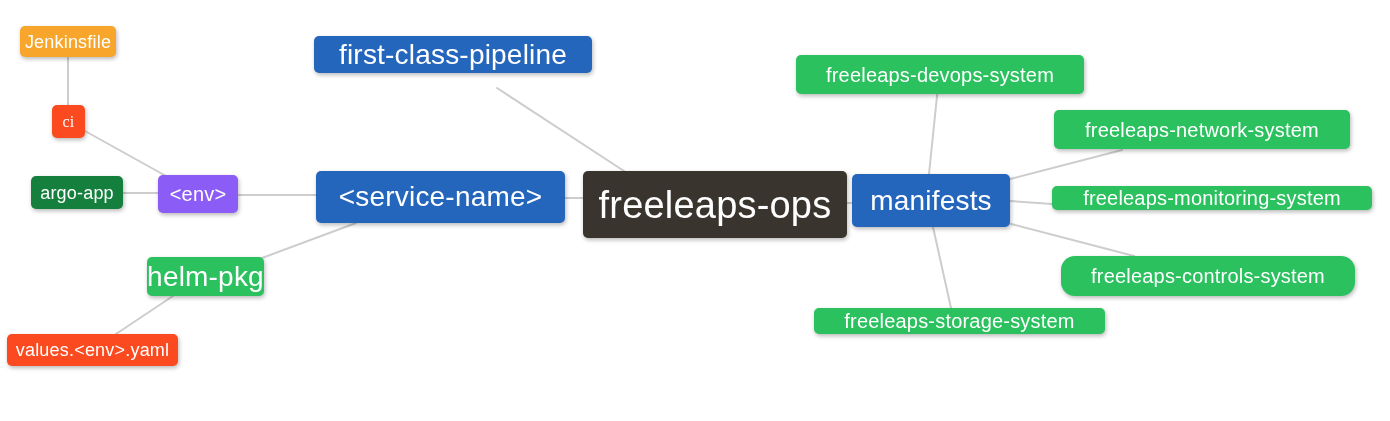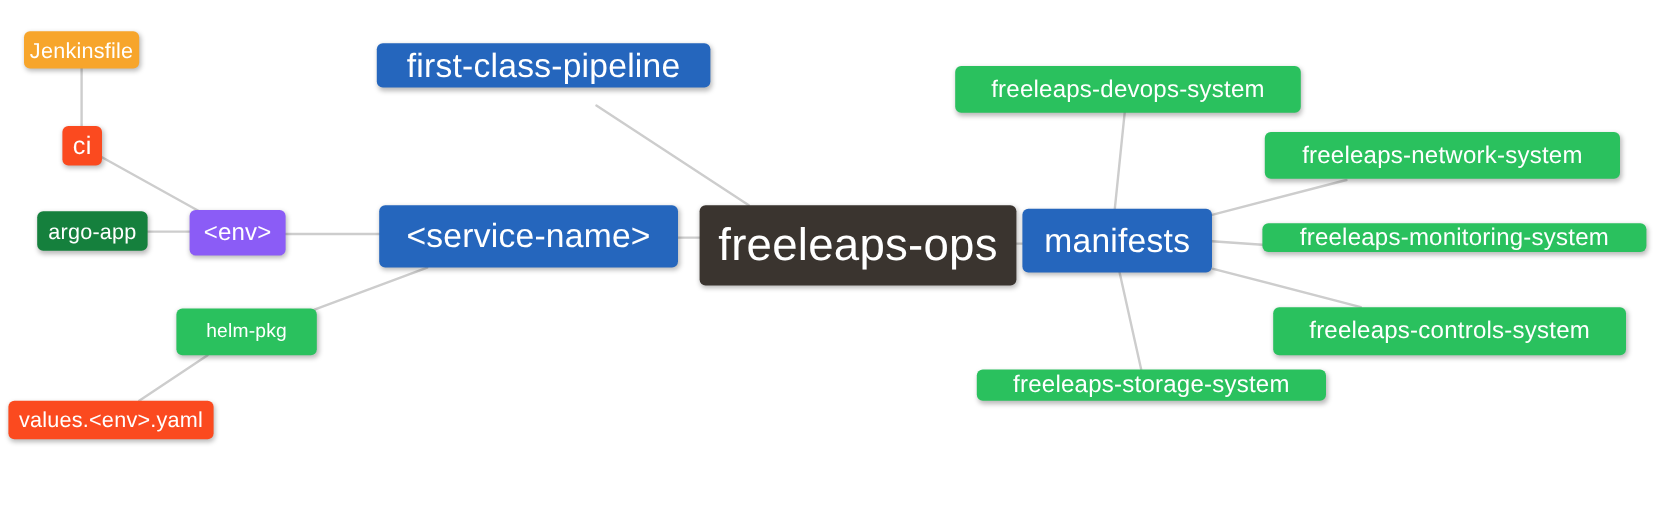--- a/index.html
+++ b/index.html
@@ -59,23 +59,23 @@
       <line x1="1010" y1="201" x2="1052" y2="204" stroke="#CDCDCD" stroke-width="2" stroke-linecap="round"></line>
       <line x1="1011" y1="224" x2="1134" y2="256" stroke="#CDCDCD" stroke-width="2" stroke-linecap="round"></line>
       <line x1="933" y1="227" x2="951" y2="308" stroke="#CDCDCD" stroke-width="2" stroke-linecap="round"></line>
     </svg>
 
 <div class="node" style="left: 583px; top: 171px; width: 264px; height: 67px; font-size: 38px; background: rgb(58, 52, 47); color: rgb(255, 255, 255);">freeleaps-ops</div>
     <div class="node" style="left: 314px; top: 36px; width: 278px; height: 37px; font-size: 28px; background: rgb(37, 102, 189); color: rgb(255, 255, 255);">first-class-pipeline</div>
     <div class="node" style="left: 316px; top: 171px; width: 249px; height: 52px; font-size: 28px; background: rgb(37, 102, 189); color: rgb(255, 255, 255);">&lt;service-name&gt;</div>
     <div class="node" style="left: 852px; top: 174px; width: 158px; height: 53px; font-size: 28px; background: rgb(37, 102, 189); color: rgb(255, 255, 255);">manifests</div>
     <div class="node" style="left: 158px; top: 175px; width: 80px; height: 38px; font-size: 20px; background: #8b5cf6; color: rgb(255, 255, 255);">&lt;env&gt;</div>
-    <div class="node" style="left: 147px; top: 257px; width: 117px; height: 39px; font-size: 16px; background: rgb(42, 193, 94); color: rgb(255, 255, 255);">helm-pkg</div>
+    <div class="node" style="left: 147px; top: 257px; width: 117px; height: 39px; font-size: 28px; background: rgb(42, 193, 94); color: rgb(255, 255, 255);">helm-pkg</div>
     <div class="node" style="left: 796px; top: 28px; width: 288px; height: 39px; font-size: 20px; background: rgb(42, 193, 94); color: rgb(255, 255, 255); margin-top: 27px;">freeleaps-devops-system</div>
     <div class="node" style="left: 1054px; top: 110px; width: 296px; height: 39px; font-size: 20px; background: rgb(42, 193, 94); color: rgb(255, 255, 255);">freeleaps-network-system</div>
     <div class="node" style="left: 1052px; top: 186px; width: 320px; height: 24px; font-size: 20px; background: rgb(42, 193, 94); color: rgb(255, 255, 255);">freeleaps-monitoring-system</div>
-    <div class="node" style="left: 1061px; top: 256px; width: 294px; height: 40px; font-size: 20px; background: rgb(42, 193, 94); color: rgb(255, 255, 255);">freeleaps-controls-system</div>
+    <div class="node" style="left: 1061px; top: 256px; width: 294px; height: 40px; font-size: 20px; background: rgb(42, 193, 94); color: rgb(255, 255, 255); border-radius: 14px;">freeleaps-controls-system</div>
     <div class="node" style="left: 814px; top: 308px; width: 291px; height: 26px; font-size: 20px; background: rgb(42, 193, 94); color: rgb(255, 255, 255);">freeleaps-storage-system</div>
-    <div class="node" style="left: 52px; top: 105px; width: 33px; height: 33px; font-size: 21px; background: rgb(251, 74, 31); color: rgb(255, 255, 255);">ci</div>
+    <div class="node" style="left: 52px; top: 105px; width: 33px; height: 33px; font-size: 16px; background: rgb(251, 74, 31); color: rgb(255, 255, 255); font-family: Liberation Serif, serif;">ci</div>
     <div class="node" style="left: 31px; top: 176px; width: 92px; height: 33px; font-size: 18px; background: #15803d; color: rgb(255, 255, 255);">argo-app</div>
     <div class="node" style="left: 7px; top: 334px; width: 171px; height: 32px; font-size: 18px; background: rgb(251, 74, 31); color: rgb(255, 255, 255);">values.&lt;env&gt;.yaml</div>
     <div class="node" style="left: 20px; top: 26px; width: 96px; height: 31px; font-size: 18px; background: rgb(247, 165, 43); color: rgb(255, 255, 255);">Jenkinsfile</div>
   </div>
 
 </body></html>

